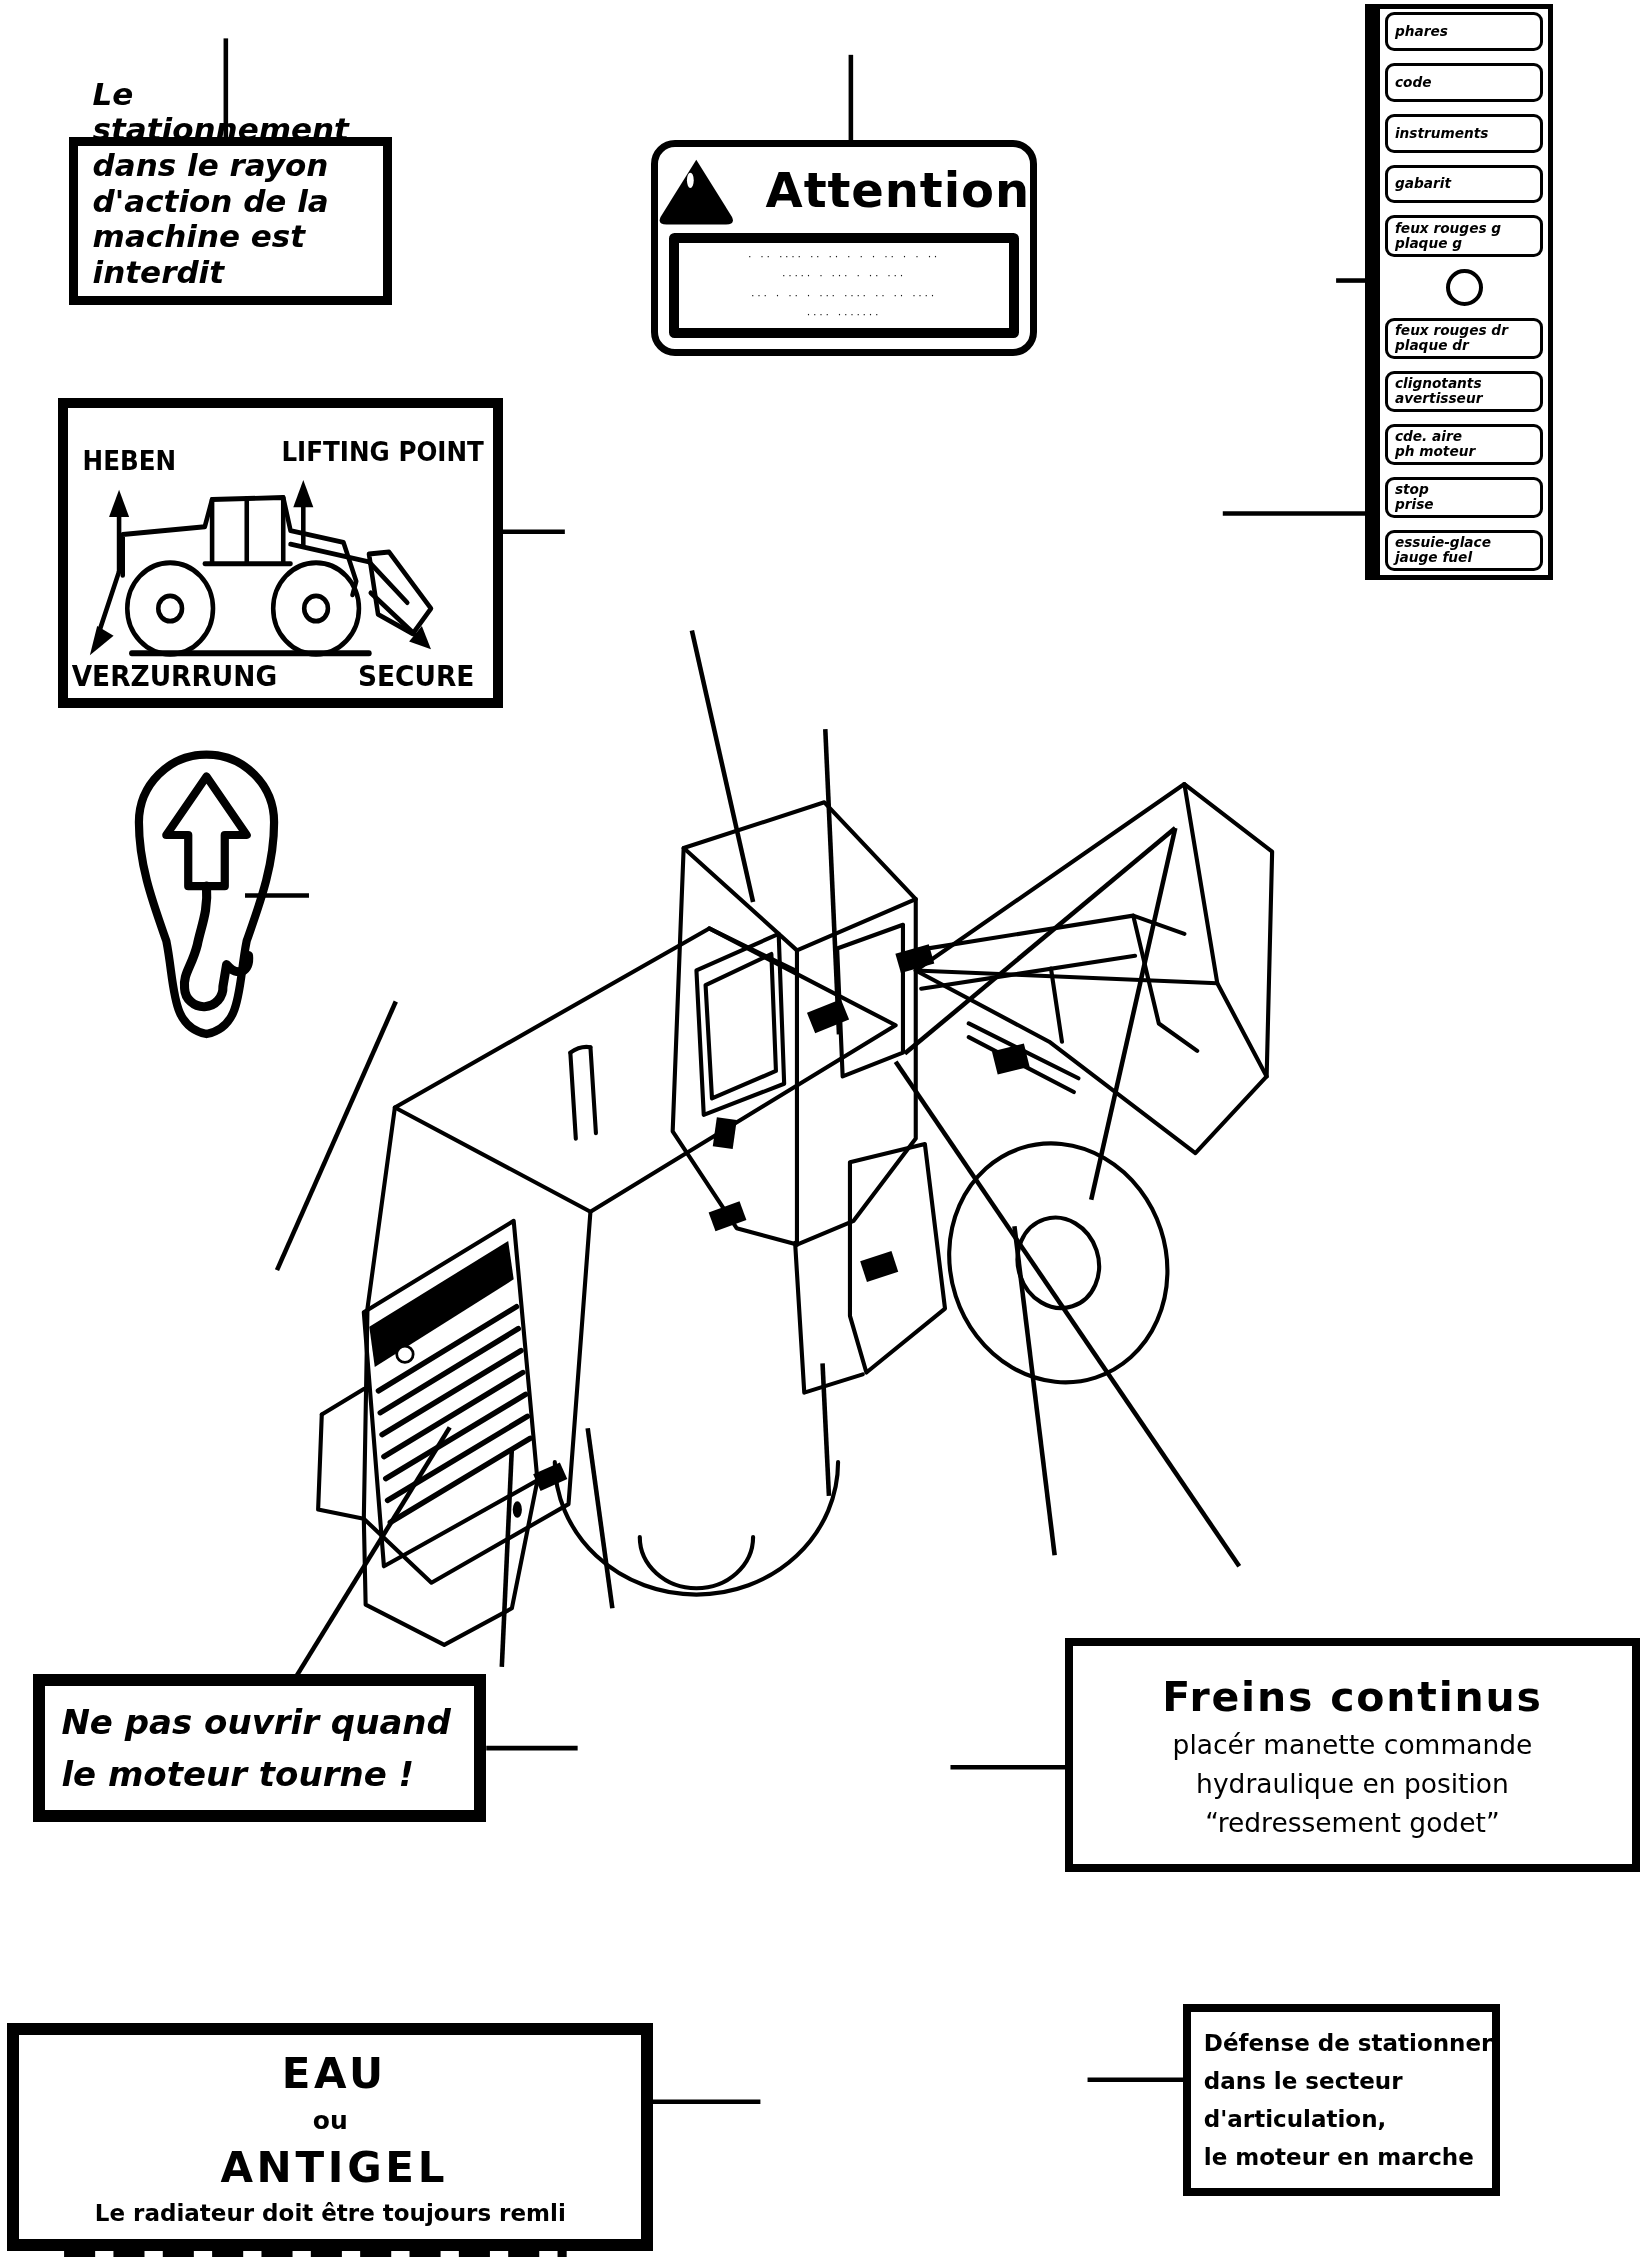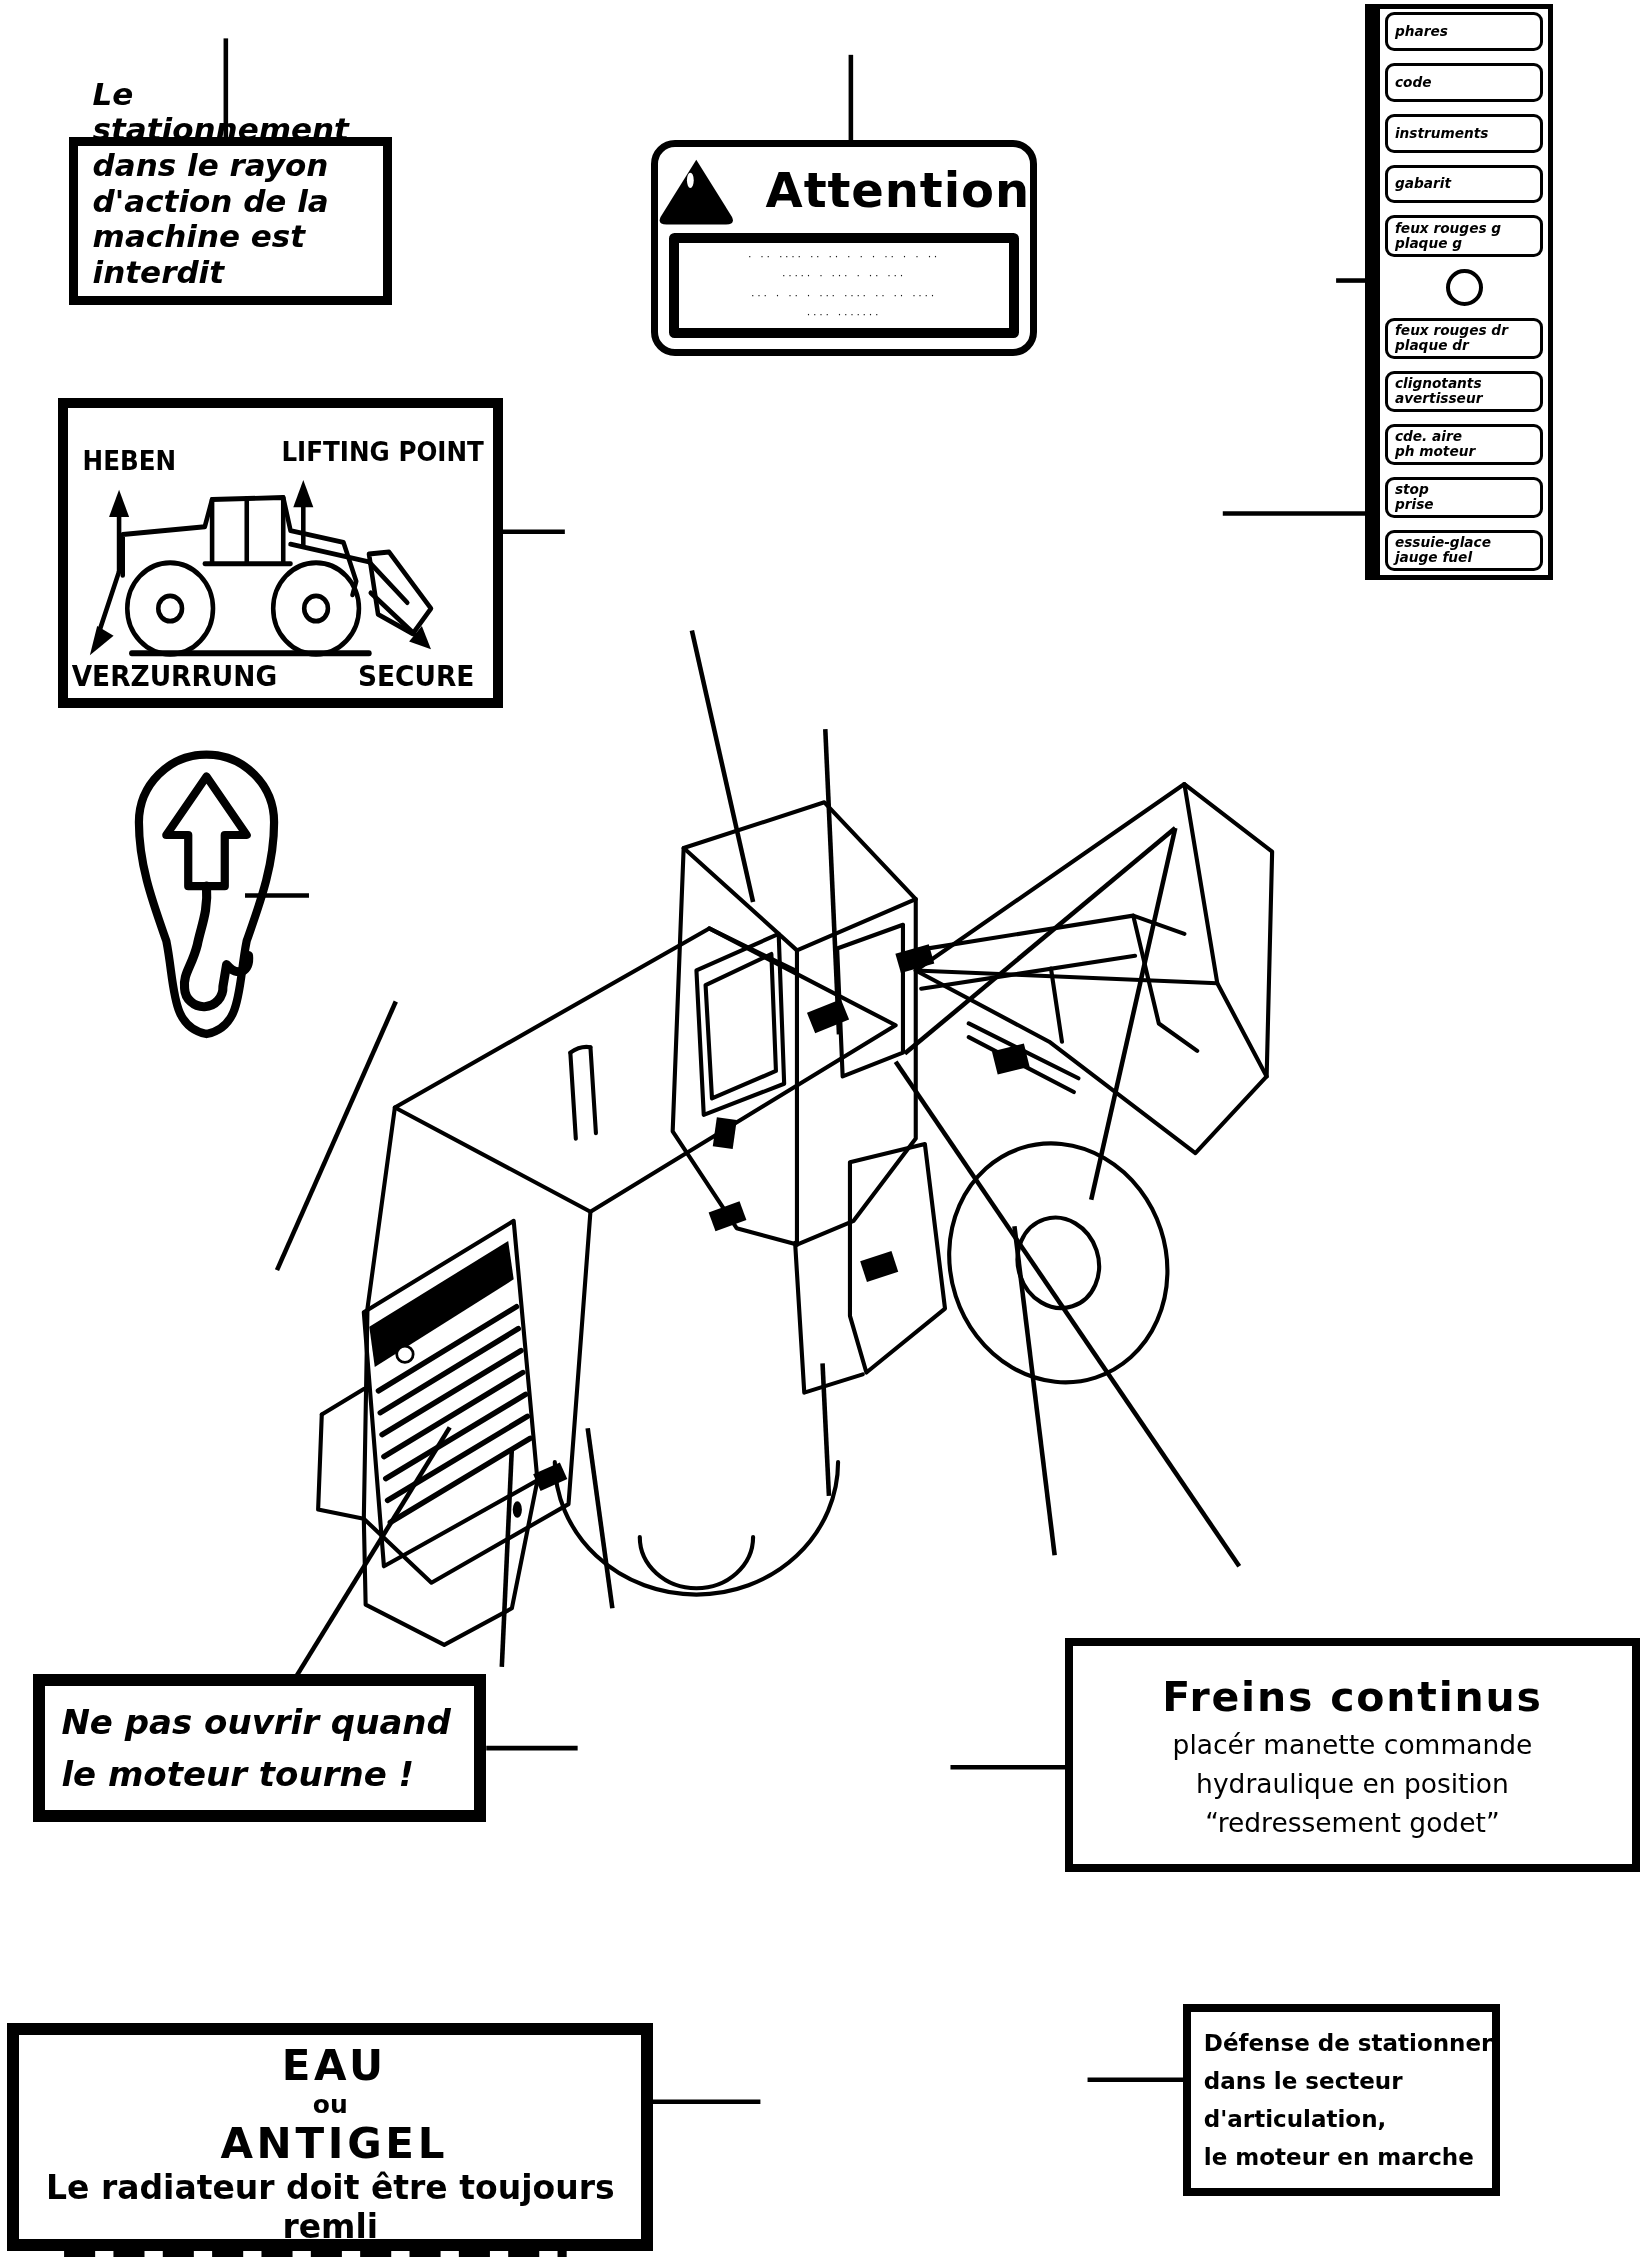--- a/index.html
+++ b/index.html
@@ -42,21 +42,21 @@
   
   .brakes{left:1065px;top:1638px;width:575px;height:234px;border-width:8.2px;text-align:center;
           display:flex;flex-direction:column;justify-content:center;gap:8px;}
   .brakes-title{font-size:41px;font-weight:600;letter-spacing:1.8px;}
   .brakes-line{font-size:26.5px;font-weight:500;}
   
   .coolant{left:7.3px;top:2023px;width:646px;height:228px;border-width:12.8px;text-align:center;
            display:flex;flex-direction:column;justify-content:space-evenly;padding:5.5px 0;}
   .cool-big{font-size:42px;font-weight:600;letter-spacing:3.7px;margin-left:8px;}
   .cool-small{font-size:25px;font-weight:600;}
-  .cool-last{font-size:33px;font-weight:600;}
+  .cool-last{font-size:23px;font-weight:600;}
   
   .artic{left:1183px;top:2004px;width:317px;height:192px;border-width:8.2px;
          display:flex;flex-direction:column;justify-content:space-evenly;
          padding:5.5px 5.5px 5.5px 12.8px;font-size:23px;font-weight:700;}
   .artic div{white-space:nowrap;}
 </style>
 </head>
 <body>
 
 <svg class="abs" style="left:0;top:0;" width="1646" height="2258" viewBox="0 0 1801 2471">

